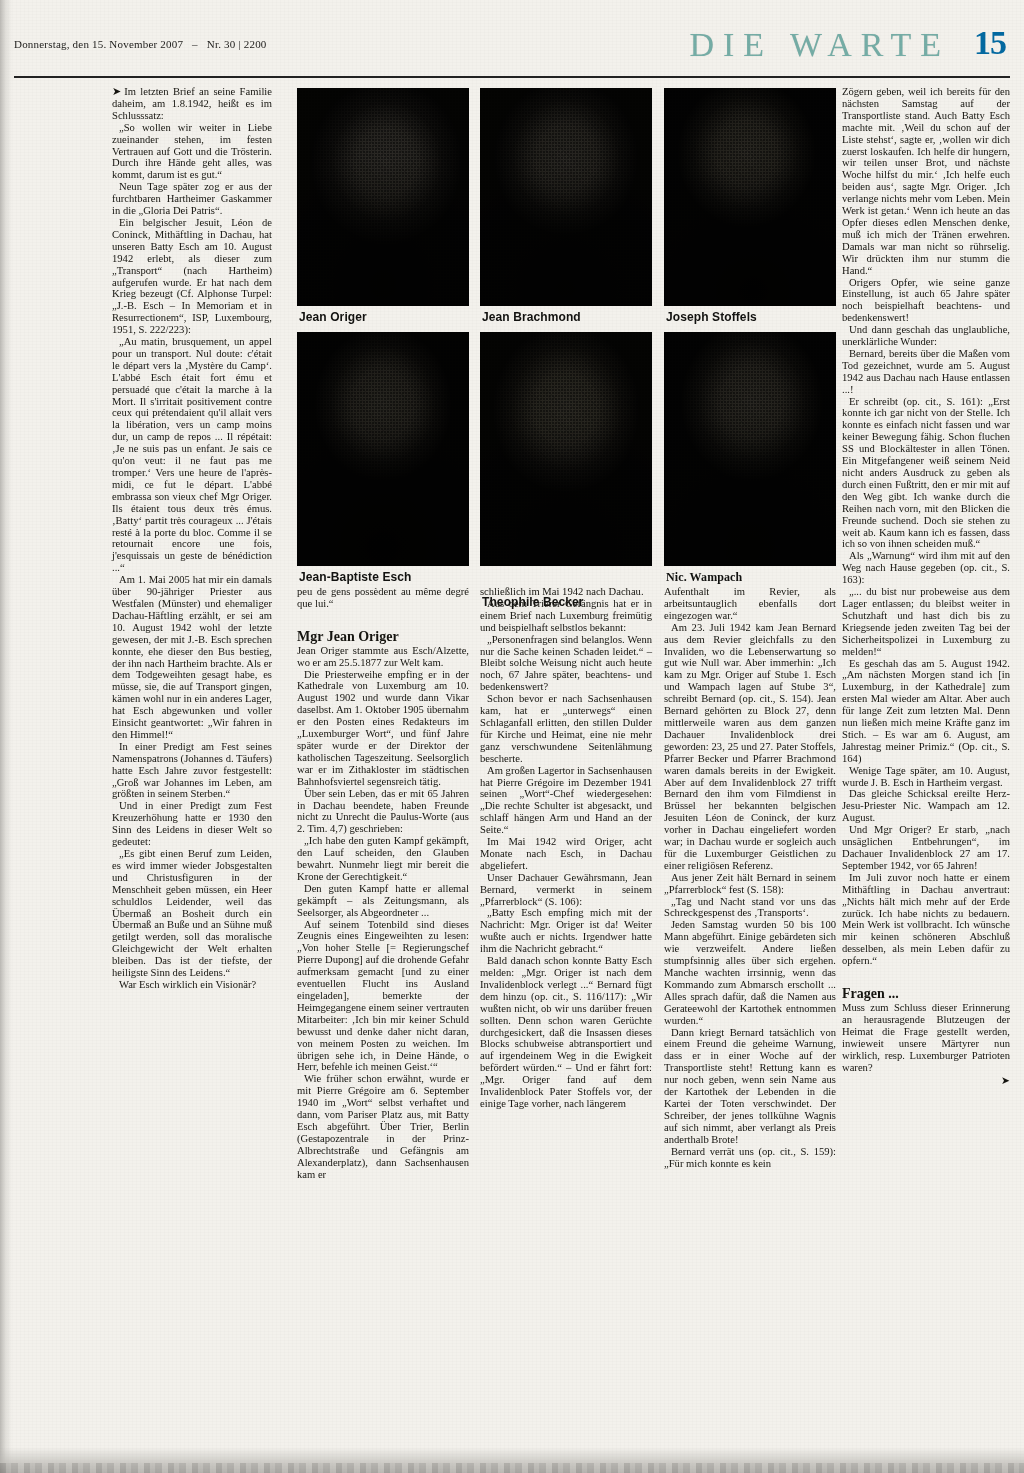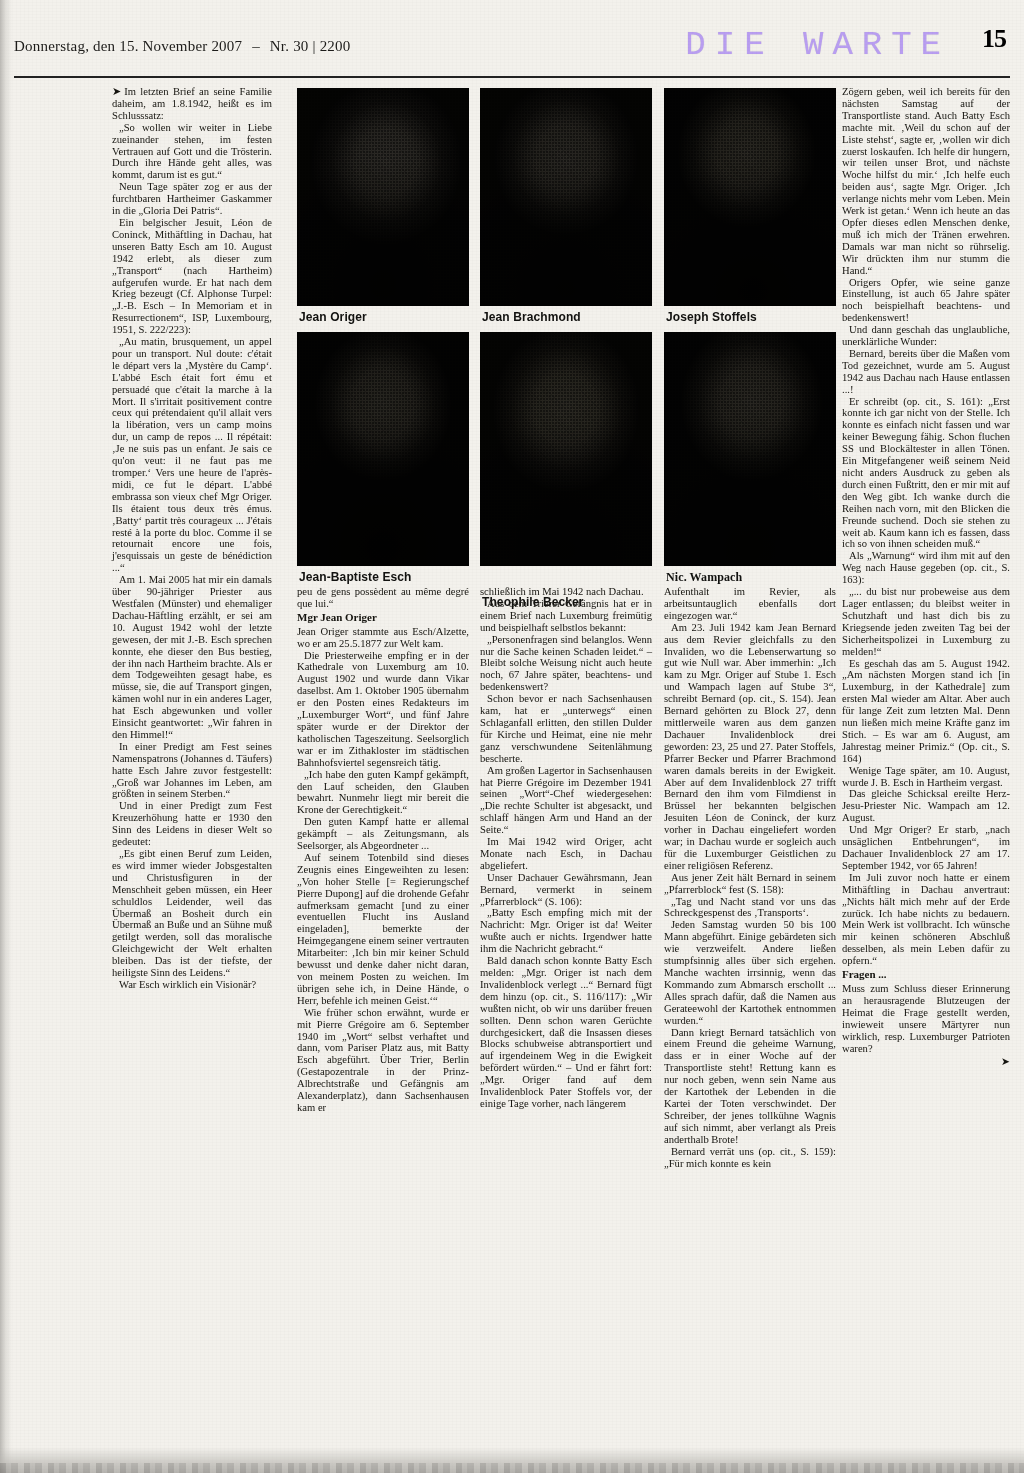--- a/index.html
+++ b/index.html
@@ -36,36 +36,36 @@
     background:repeating-linear-gradient(90deg,#5d5b58 0 6px,#9a9894 6px 11px,#6e6c69 11px 18px,#b0aea9 18px 24px);
     opacity:.5;
   }
 
   
   .masthead{
     position:absolute;left:14px;top:30px;width:996px;height:52px;
   }
   .dateline{
     position:absolute;left:0;top:8px;
-    font-size:15px;letter-spacing:.2px;color:#1d1c1a;
+    font-size:11px;letter-spacing:.2px;color:#1d1c1a;
     white-space:nowrap;
   }
   .dateline .sep{padding:0 6px;}
   .paper-title{
     position:absolute;right:60px;top:-4px;
-    font-family:Liberation Mono, monospace;
+    font-family:Liberation Serif, serif;
     font-size:34px;letter-spacing:9px;
-    color:#8b5cf6;
+    color:#0f766e;
     font-weight:400;
     opacity:.55;
     text-shadow:0 0 1px #b9b6b0;
   }
   .page-no{
     position:absolute;right:4px;top:-6px;
-    font-size:26px;font-weight:bold;color:#000000;
+    font-size:34px;font-weight:bold;color:#0369a1;
     letter-spacing:-1px;
   }
   .rule{
     position:absolute;left:14px;top:76px;width:996px;height:2px;
     background:#222;
   }
 
   
   .cols{
     position:absolute;left:14px;top:86px;width:996px;height:1330px;
@@ -99,21 +99,21 @@
   #cap5{left:468px;top:509px;}
   #cap6{left:652px;top:484px;font-family:Liberation Serif, serif;}
 
   
   .tb{
     position:absolute;
     font-size:10.6px;line-height:11.9px;text-align:justify;color:#15140f;
   }
   .tb p{margin:0;text-indent:7px;}
   .tb p.noind{text-indent:0;}
-  .tb h4{margin:2px 0 2px 0;font-size:11px;font-weight:bold;text-indent:0;}
+  .tb h4{margin:21px 0 2px 0;font-size:14px;font-weight:bold;text-indent:0;}
 
   #t2{left:283px;top:500px;width:172px;}
   #t3{left:466px;top:500px;width:172px;}
   #t4{left:650px;top:500px;width:172px;}
   #t5{left:828px;top:0px;width:168px;}
   #t1{left:98px;top:0px;width:160px;}
 
   
   .halftone{
     position:absolute;inset:0;
@@ -207,20 +207,21 @@
       <p>„Es gibt einen Beruf zum Leiden, es wird immer wieder Jobsgestalten und Christusfiguren in der Menschheit geben müssen, ein Heer schuldlos Leidender, weil das Übermaß an Bosheit durch ein Übermaß an Buße und an Sühne muß getilgt werden, soll das moralische Gleichgewicht der Welt erhalten bleiben. Das ist der tiefste, der heiligste Sinn des Leidens.“</p>
       <p>War Esch wirklich ein Visionär?</p>
       <p></p>
     </div>
 
     <div class="tb" id="t2">
       <p class="noind">peu de gens possèdent au même degré que lui.“</p>
       <h4>Mgr Jean Origer</h4>
       <p class="noind">Jean Origer stammte aus Esch/Alzette, wo er am 25.5.1877 zur Welt kam.</p>
       <p>Die Priesterweihe empfing er in der Kathedrale von Luxemburg am 10. August 1902 und wurde dann Vikar daselbst. Am 1. Oktober 1905 übernahm er den Posten eines Redakteurs im „Luxemburger Wort“, und fünf Jahre später wurde er der Direktor der katholischen Tageszeitung. Seelsorglich war er im Zithakloster im städtischen Bahnhofsviertel segensreich tätig.</p>
+      <p>Über sein Leben, das er mit 65 Jahren in Dachau beendete, haben Freunde nicht zu Unrecht die Paulus-Worte (aus 2. Tim. 4,7) geschrieben:</p>
       <p>„Ich habe den guten Kampf gekämpft, den Lauf scheiden, den Glauben bewahrt. Nunmehr liegt mir bereit die Krone der Gerechtigkeit.“</p>
       <p>Den guten Kampf hatte er allemal gekämpft – als Zeitungsmann, als Seelsorger, als Abgeordneter ...</p>
       <p>Auf seinem Totenbild sind dieses Zeugnis eines Eingeweihten zu lesen: „Von hoher Stelle [= Regierungschef Pierre Dupong] auf die drohende Gefahr aufmerksam gemacht [und zu einer eventuellen Flucht ins Ausland eingeladen], bemerkte der Heimgegangene einem seiner vertrauten Mitarbeiter: ‚Ich bin mir keiner Schuld bewusst und denke daher nicht daran, von meinem Posten zu weichen. Im übrigen sehe ich, in Deine Hände, o Herr, befehle ich meinen Geist.‘“</p>
       <p>Wie früher schon erwähnt, wurde er mit Pierre Grégoire am 6. September 1940 im „Wort“ selbst verhaftet und dann, vom Pariser Platz aus, mit Batty Esch abgeführt. Über Trier, Berlin (Gestapozentrale in der Prinz-Albrechtstraße und Gefängnis am Alexanderplatz), dann Sachsenhausen kam er</p>
     </div>
 
     <div class="tb" id="t3">
       <p class="noind">schließlich im Mai 1942 nach Dachau.</p>
       <p>Aus dem Trierer Gefängnis hat er in einem Brief nach Luxemburg freimütig und beispielhaft selbstlos bekannt:</p>
       <p>„Personenfragen sind belanglos. Wenn nur die Sache keinen Schaden leidet.“ – Bleibt solche Weisung nicht auch heute noch, 67 Jahre später, beachtens- und bedenkenswert?</p>

